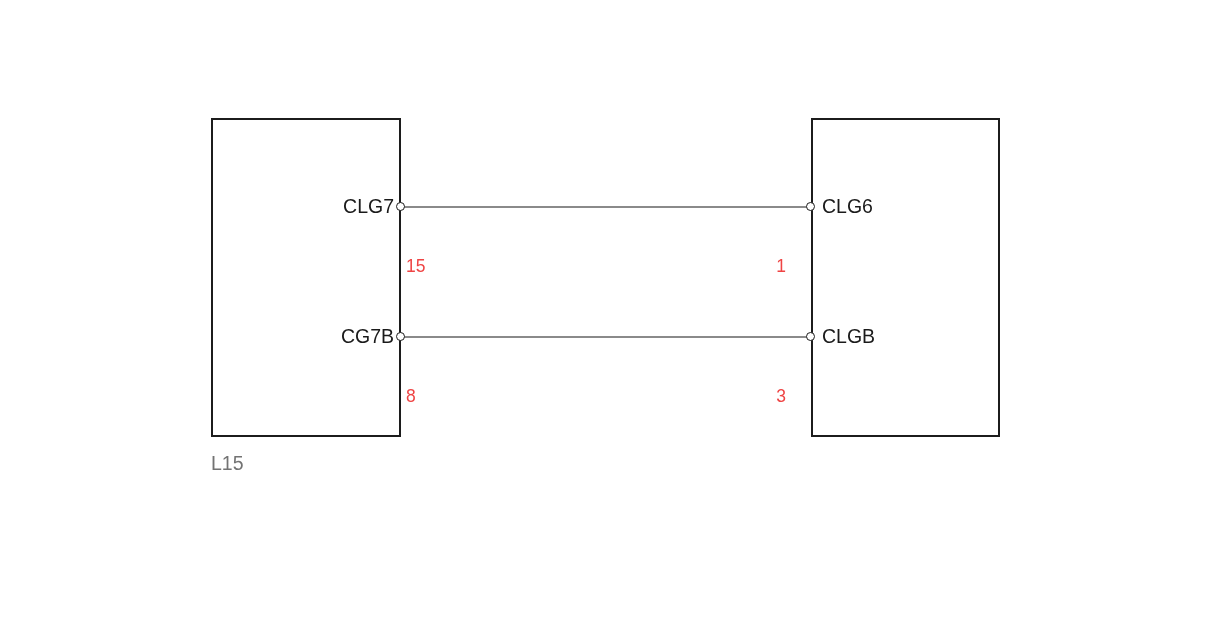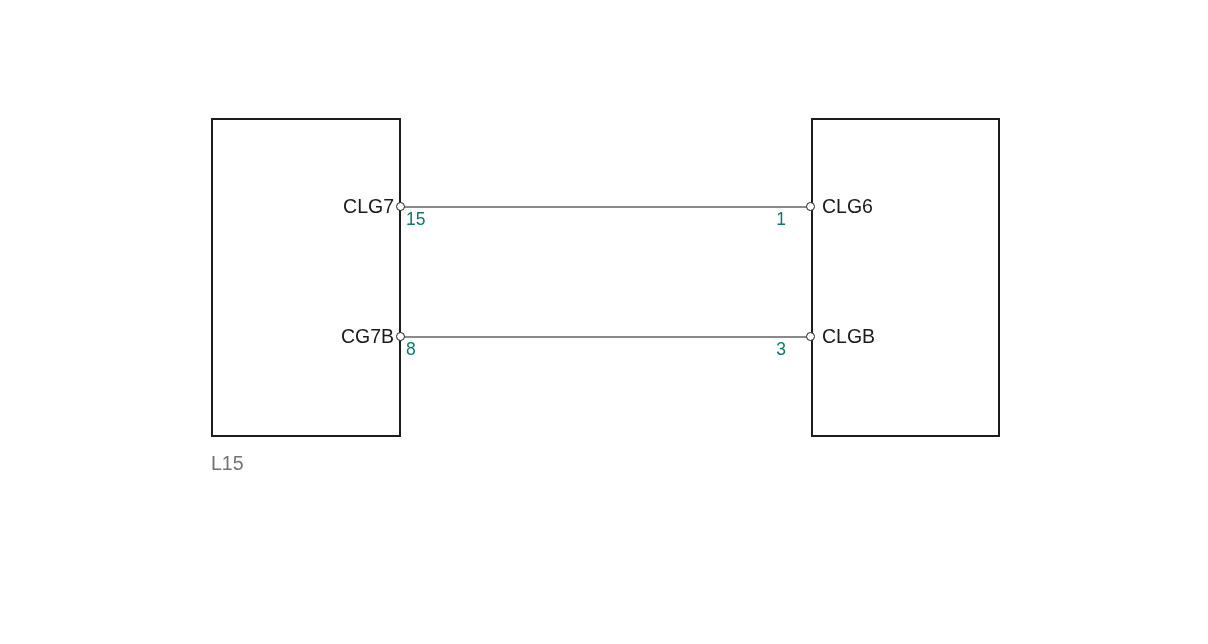--- a/index.html
+++ b/index.html
@@ -70,22 +70,23 @@
   
   .sig-right { left: 822px; }
   .sig-r1 { top: 197px; }
   .sig-r2 { top: 327px; }
 
   
   .pin-num {
     position: absolute;
     font-size: 17.5px;
     line-height: 1;
-    color: #0f766e;
+    color: #ef4444;
     white-space: nowrap;
+    margin-top: 47px;
   }
   .pin-l1 { left: 406px; top: 211px; }
   .pin-l2 { left: 406px; top: 341px; }
   .pin-r1 { right: 422px; top: 211px; }
   .pin-r2 { right: 422px; top: 341px; }
 
   
   .caption {
     position: absolute;
     font-size: 19.5px;

